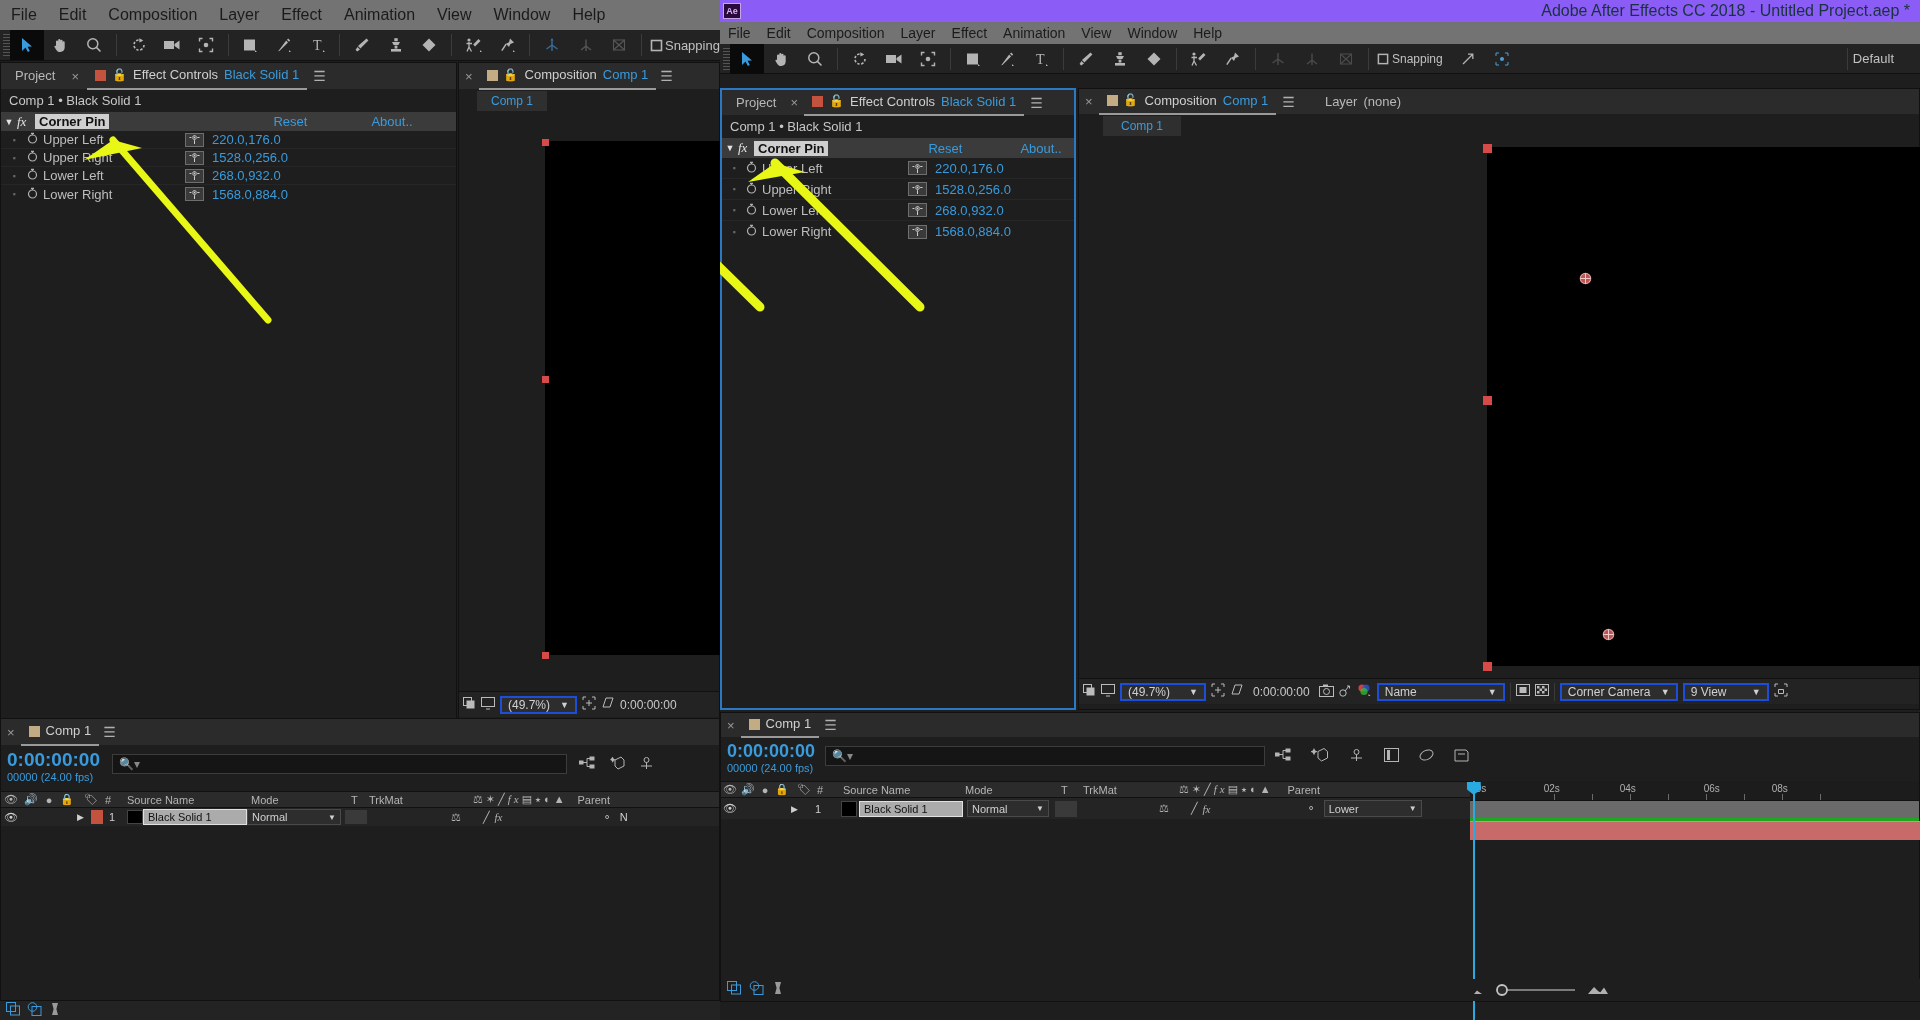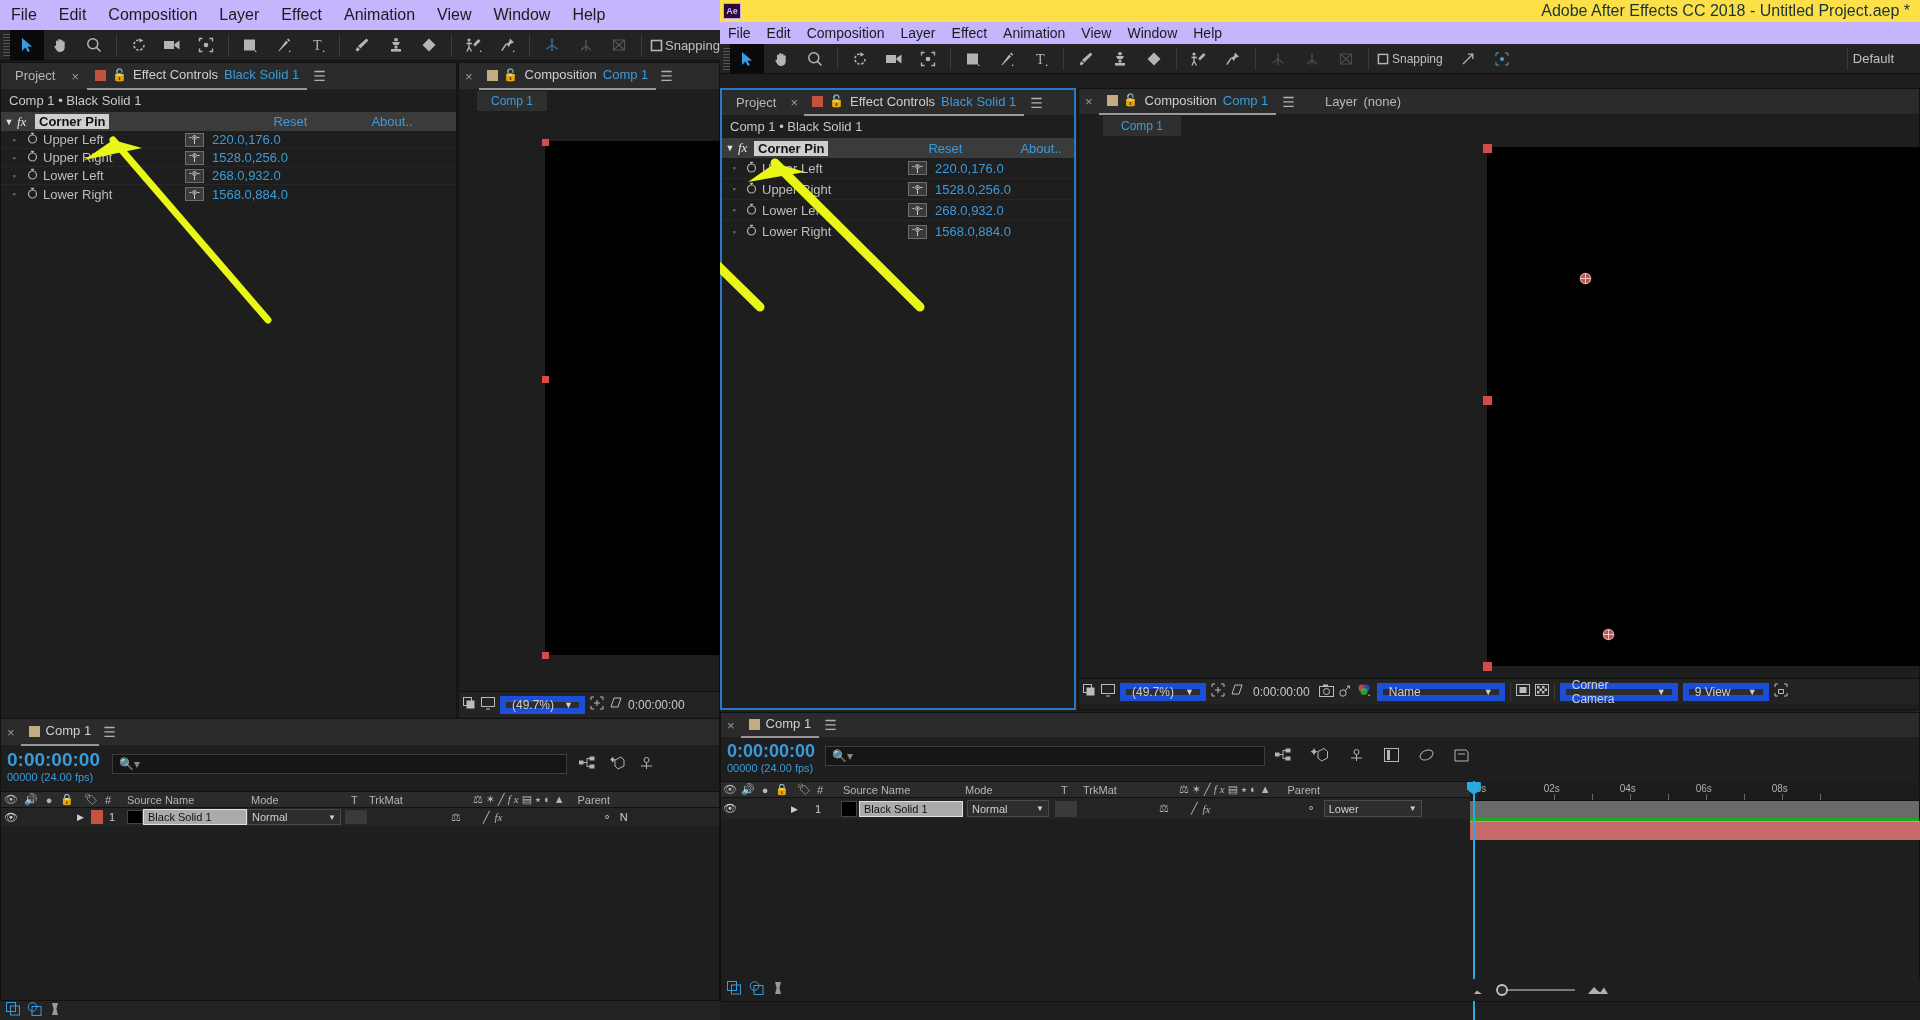--- a/index.html
+++ b/index.html
@@ -1,21 +1,21 @@
 <!DOCTYPE html>
 <html><head>
 <meta charset="utf-8">
 <style>
   * { box-sizing: border-box; margin:0; padding:0; }
   html,body { width:1920px; height:1020px; overflow:hidden; background:#1e1e1e;
               font-family:"Liberation Sans", sans-serif; }
   body { position:relative; }
 
   
-  .menubar { background:#c4b5fd; color:#1b1b1b; display:flex; align-items:center;
+  .menubar { background:#737373; color:#1b1b1b; display:flex; align-items:center;
              font-size:16px; }
   .menubar .mi { padding:0 11px; line-height:30px; white-space:nowrap; }
 
   .toolbar { background:#232323; display:flex; align-items:center;
              border-bottom:1px solid #111; }
   .tool { width:34px; height:30px; display:flex; align-items:center; justify-content:center;
           color:#b4b4b4; font-size:15px; position:relative; }
   .tool.active { background:#0a0a0a; color:#3a9bdc; }
   .tool.dim { color:#5a5a5a; }
   .tool svg { display:block; }
@@ -44,21 +44,21 @@
             display:inline-flex; align-items:center; justify-content:center; }
 
   .compview { background:#1e1e1e; position:relative; }
   .canvas { background:#000; position:absolute; }
   .cpin { position:absolute; width:9px; height:9px; background:#d64a4a; }
   .pinmark { position:absolute; width:13px; height:13px; }
 
   .viewbar { background:#232323; display:flex; align-items:center; height:26px;
              font-size:12px; color:#c2c2c2; gap:5px; padding:0 4px;
              border-top:1px solid #111; }
-  .drop { background:#2d2d2d; border:6px solid #1d4ed8; height:18px; display:flex;
+  .drop { background:#2d2d2d; border:2px solid #1d4ed8; height:18px; display:flex;
           align-items:center; padding:0 6px; gap:10px; font-size:12px; color:#d0d0d0; }
   .vsep { width:1px; height:18px; background:#3b3b3b; }
 
   .tlTime { color:#3a9bdc; font-size:19px; font-weight:bold; }
   .tlFps  { color:#3a9bdc; font-size:11px; }
   .srch { background:#151515; border:1px solid #3c3c3c; height:20px; color:#888;
           font-size:12px; display:flex; align-items:center; padding:0 6px; }
   .lhdr { background:#2b2b2b; height:17px; display:flex; align-items:center;
           font-size:11px; color:#b5b5b5; border-top:1px solid #111;
           border-bottom:1px solid #111; }
@@ -69,21 +69,21 @@
   .modebox { background:#2d2d2d; border:1px solid #4a4a4a; font-size:11px;
              color:#d0d0d0; display:flex; align-items:center; padding:0 4px; gap:8px;}
   .ruler { background:#1c1c1c; height:20px; position:relative;
            border-bottom:1px solid #111; }
   .rtick { position:absolute; top:2px; font-size:10px; color:#b0b0b0; }
   .rline { position:absolute; bottom:0; width:1px; height:6px; background:#6a6a6a; }
   .layerbar { position:absolute; background:#c96a6a; border-top:1px solid #e08a8a; }
   .statusbar { background:#232323; display:flex; align-items:center; gap:6px;
                padding:0 6px; border-top:1px solid #111; }
 
-  .title { background:#fde047; color:#18333c; font-size:16px; text-align:right;
+  .title { background:#8b5cf6; color:#18333c; font-size:16px; text-align:right;
            line-height:20px; padding-right:10px; }
   .aeicon { position:absolute; background:#2a0a3a; border:1px solid #c9a6e8;
             color:#d6b3f5; font-size:9px; display:flex; align-items:center;
             justify-content:center; font-weight:bold; }
   .annot { position:absolute; pointer-events:none; }
 </style>
 </head>
 <body>
 
 <div style="position:absolute;left:0;top:0;width:720px;height:1020px;background:#1e1e1e;overflow:hidden;">
@@ -967,21 +967,21 @@
             <span style="font-size:8px;">▼</span>
           </span>
         </div>
       </div>
 
       <div style="width:450px;position:relative;">
         <div class="ruler">
           <span class="rtick" style="left:6px;">0s</span>
           <span class="rtick" style="left:74px;">02s</span>
           <span class="rtick" style="left:150px;">04s</span>
-          <span class="rtick" style="left:226px;">06s</span>
+          <span class="rtick" style="left:234px;">06s</span>
           <span class="rtick" style="left:302px;">08s</span>
           <span class="rline" style="left:84px;"></span>
             <span class="rline" style="left:122px;"></span>
           <span class="rline" style="left:160px;"></span>
             <span class="rline" style="left:198px;"></span>
           <span class="rline" style="left:236px;"></span>
             <span class="rline" style="left:274px;"></span>
           <span class="rline" style="left:312px;"></span>
             <span class="rline" style="left:350px;"></span>
         </div>

